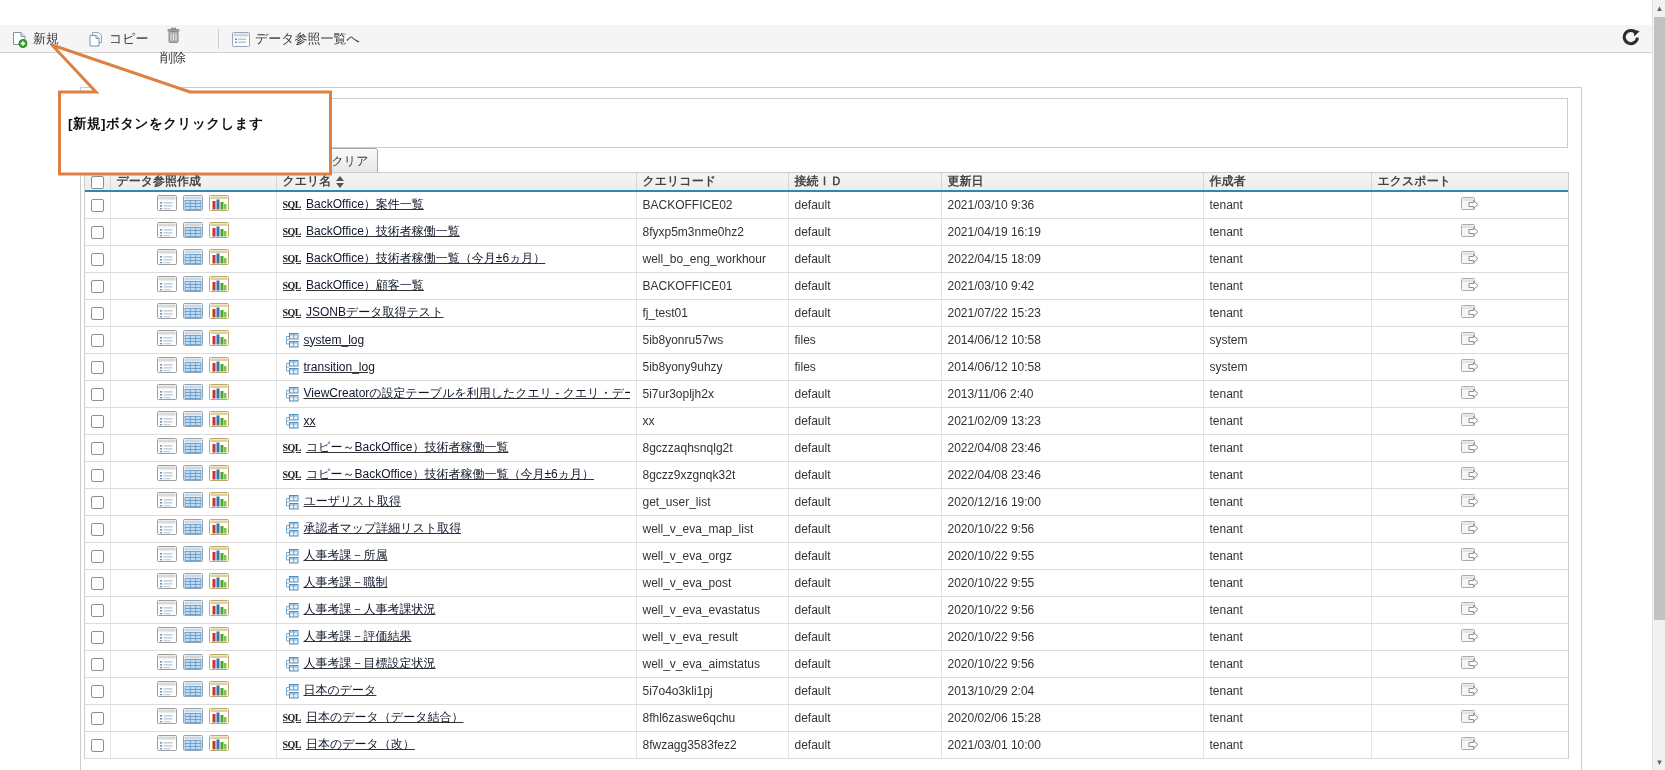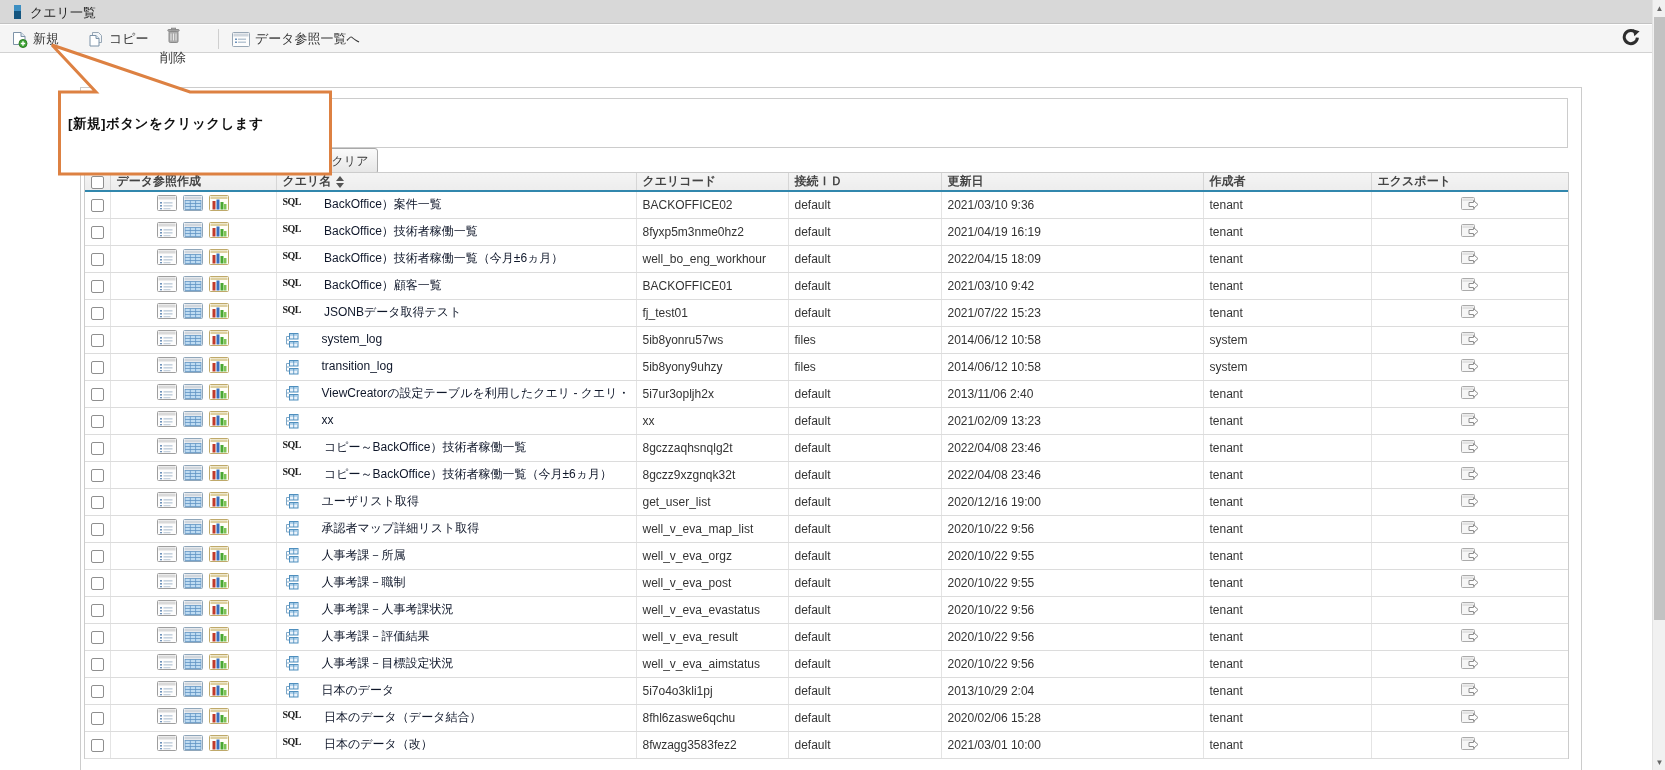--- a/index.html
+++ b/index.html
@@ -46,21 +46,21 @@
   .qtable thead th { height:18px; background:linear-gradient(#f4f4f4,#ededed);
                      border-bottom:2px solid #3187ad; border-left:1px solid #d6d6d6;
                      font-weight:bold; color:#444; text-align:left; padding:0 6px;
                      white-space:nowrap; overflow:hidden;margin-left:26px; }
   .qtable thead th:first-child { border-left:none; text-align:center; }
   .qtable tbody td { height:27px; border-bottom:1px solid #dcdcdc; border-left:1px solid #e4e4e4;
                      padding:0 6px; color:#333; white-space:nowrap; overflow:hidden; }
   .qtable tbody td:first-child { border-left:none; text-align:center; }
   .c-create { text-align:center; }
   .c-export { text-align:center; }
-  .name-flex { display:flex; gap:23px; overflow:hidden; }
+  .name-flex { display:flex; align-items:center; gap:5px; overflow:hidden;text-decoration:underline; }
   .qlink { color:#0f172a; text-decoration:none; cursor:pointer; white-space:nowrap; }
   .sqltxt { font-family:"Liberation Serif", serif; font-weight:bold; font-size:10px;
             color:#1c1c1c; letter-spacing:-0.5px; flex:0 0 auto; }
   .qicon { flex:0 0 auto; display:inline-flex; }
   .cb { display:inline-block; width:13px; height:13px; background:#fff;
         border:1px solid #8f8f8f; border-radius:2px; vertical-align:middle; cursor:pointer; }
   .mini { display:inline-block; vertical-align:middle; margin:0 3px; cursor:pointer; }
   .sort-wrap { display:inline-flex; flex-direction:column; gap:2px; margin-left:5px;
                vertical-align:middle; }
   .tri-up { width:0; height:0; border-left:4px solid transparent; border-right:4px solid transparent;
@@ -76,24 +76,20 @@
   .sb-up { top:0; }
   .sb-down { bottom:0; }
   .sb-thumb { position:absolute; left:1px; top:17px; width:11px; height:603px;
               background:#c2c2c2; cursor:pointer; }
 </style>
 </head>
 <body>
 
 <div id="stage">
 
-  <div class="titlebar">
-    <span class="title-accent"></span>
-    <span class="title-text">クエリ一覧</span>
-  </div>
 
   <div class="toolbar">
     <div class="tbtn" style="left:8px;text-align:center;">
       <span>
         <svg width="16" height="17" viewBox="0 0 16 17">
           <path d="M1.5 1.5 H9 L13 5.5 V13.5 H1.5 Z" fill="#fff" stroke="#7d93a8"></path>
           <path d="M9 1.5 V5.5 H13" fill="#dfe8f0" stroke="#7d93a8"></path>
           <circle cx="11" cy="12.5" r="4" fill="#3fa535" stroke="#2c7d25"></circle>
           <path d="M11 10.3 V14.7 M8.8 12.5 H13.2" stroke="#fff" stroke-width="1.4"></path>
         </svg>

